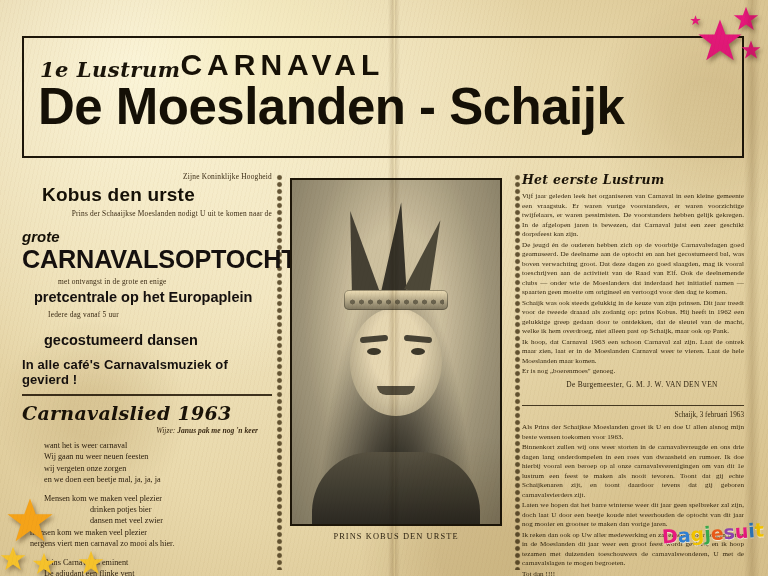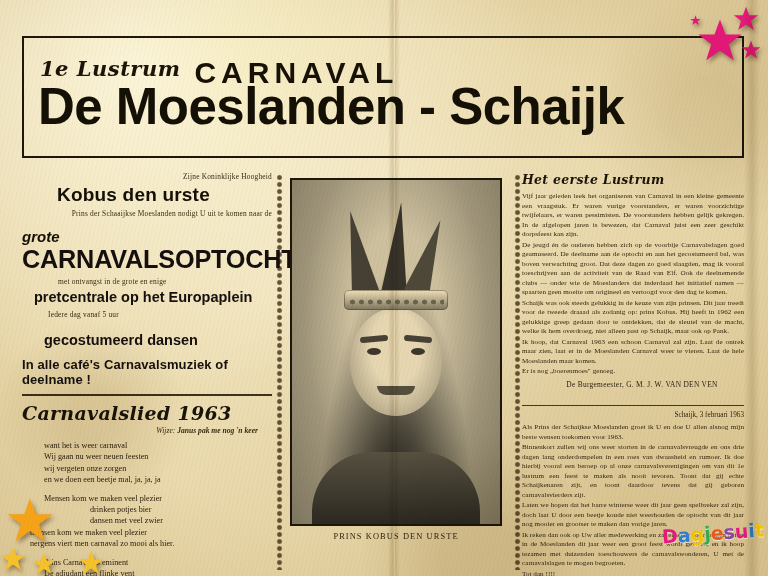--- a/index.html
+++ b/index.html
@@ -39,21 +39,21 @@
     mix-blend-mode:multiply;
   }
 
   
   .headbox{
     position:absolute;left:22px;top:36px;right:24px;height:122px;
     border:2.5px solid #1d1609;
     box-sizing:border-box;
   }
   .kicker{
-    position:absolute;left:16px;top:18px;display:flex;align-items:flex-start;gap:14px;
+    position:absolute;left:16px;top:10px;display:flex;align-items:flex-end;
   }
   .kicker .lustrum{
     font-family:"DejaVu Serif",serif;font-style:italic;font-weight:700;
     font-size:21px;color:#1a1409;letter-spacing:.5px;
   }
   .kicker .carnaval{
     font-family:"Liberation Sans",sans-serif;font-weight:700;
     font-size:30px;letter-spacing:5px;color:#171106;
   }
   .bigtitle{
@@ -77,21 +77,21 @@
     background-image:radial-gradient(circle,#4a3a1b 0 36%, rgba(74,58,27,0) 62%);
     background-size:7px 7px;background-repeat:repeat-y;
     opacity:.85;
   }
   .beadsA{left:254px;}
   .beadsB{left:492px;}
   .small{font-size:7.4px;line-height:10px;letter-spacing:.2px;color:#3a2a14;}
   .t-invite{margin:0 0 0 28px;text-align:right;}
   .h-kobus{
     font-family:"Liberation Sans",sans-serif;font-weight:700;
-    font-size:19px;color:#151006;margin:2px 0 3px 35px;letter-spacing:.2px;
+    font-size:19px;color:#151006;margin:2px 0 3px 20px;letter-spacing:.2px;
   }
   .grote{
     font-family:"Liberation Sans",sans-serif;font-style:italic;font-weight:700;
     font-size:15px;color:#151006;margin:9px 0 0 0;
   }
   .h-optocht{
     font-family:"Liberation Sans",sans-serif;font-weight:700;
     font-size:25.5px;letter-spacing:-.2px;color:#15100e;margin:0;
     transform:scaleX(.99);transform-origin:left;
   }
@@ -227,21 +227,21 @@
 
       <div class="grote">grote</div>
       <div class="h-optocht">CARNAVALSOPTOCHT</div>
 
       <div class="small" style="margin:3px 0 0 36px">met ontvangst in de grote en enige</div>
       <div class="h-pret">pretcentrale op het Europaplein</div>
 
       <div class="small" style="margin:5px 0 12px 26px">Iedere dag vanaf 5 uur</div>
       <div class="h-dansen">gecostumeerd dansen</div>
 
-      <div class="h-cafe">In alle café's Carnavalsmuziek of deelname !</div>
+      <div class="h-cafe">In alle café's Carnavalsmuziek of gevierd !</div>
 
       <div class="rule"></div>
 
       <div class="songhead">Carnavalslied 1963</div>
       <div class="wijze">
         <span>Wijze:</span>
         <b>Janus pak me nog 'n keer</b>
       </div>
 
       <div class="verse">

